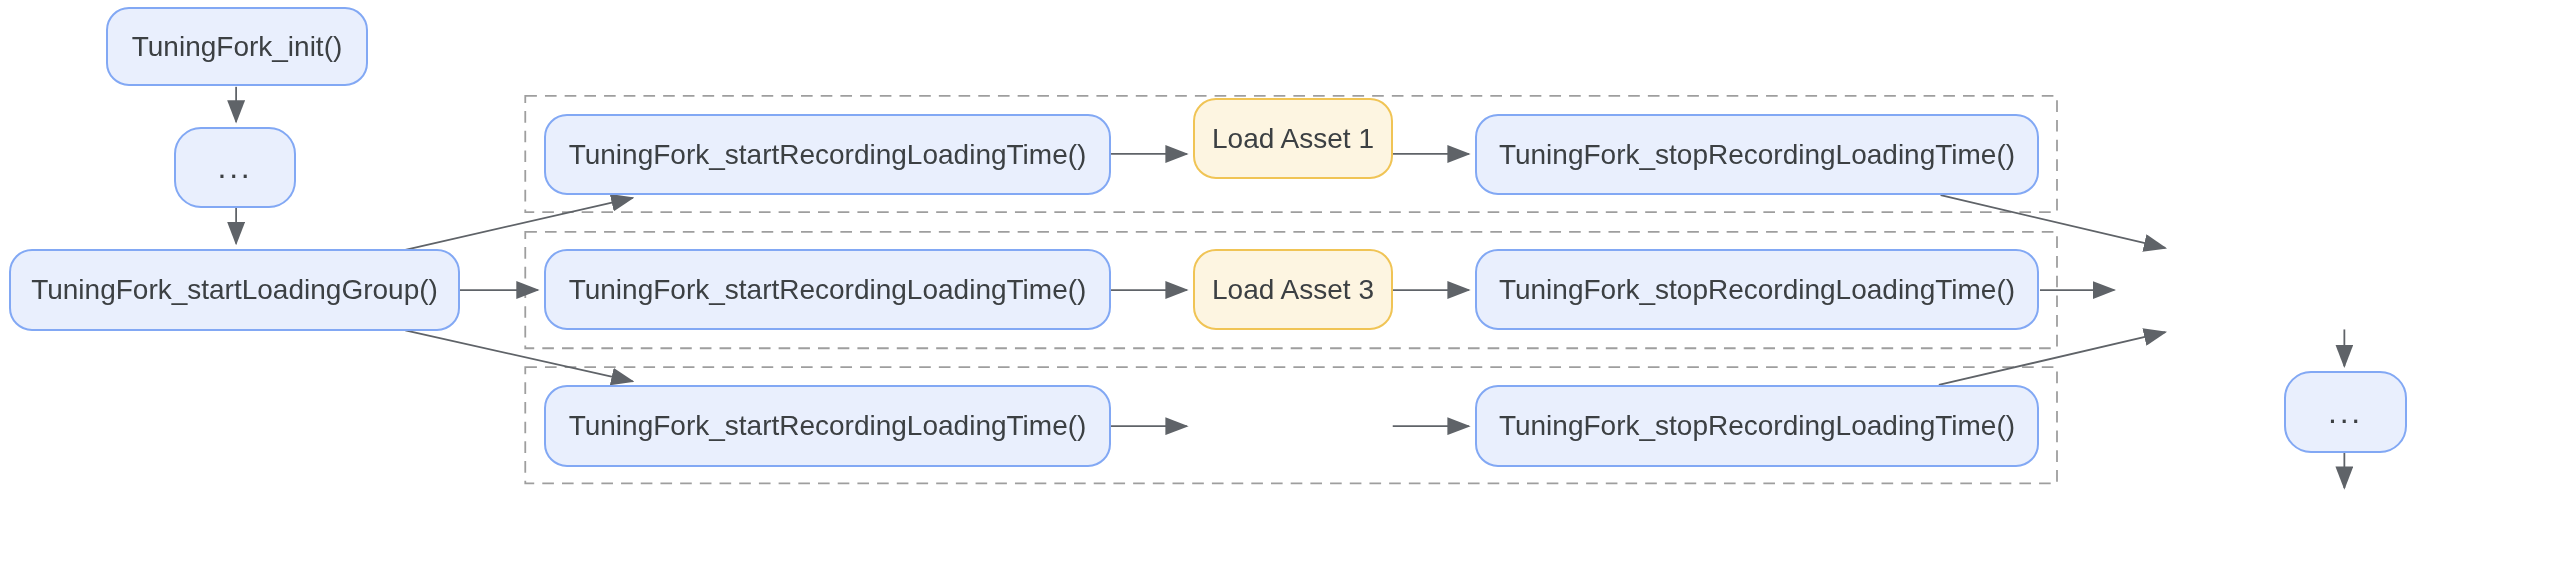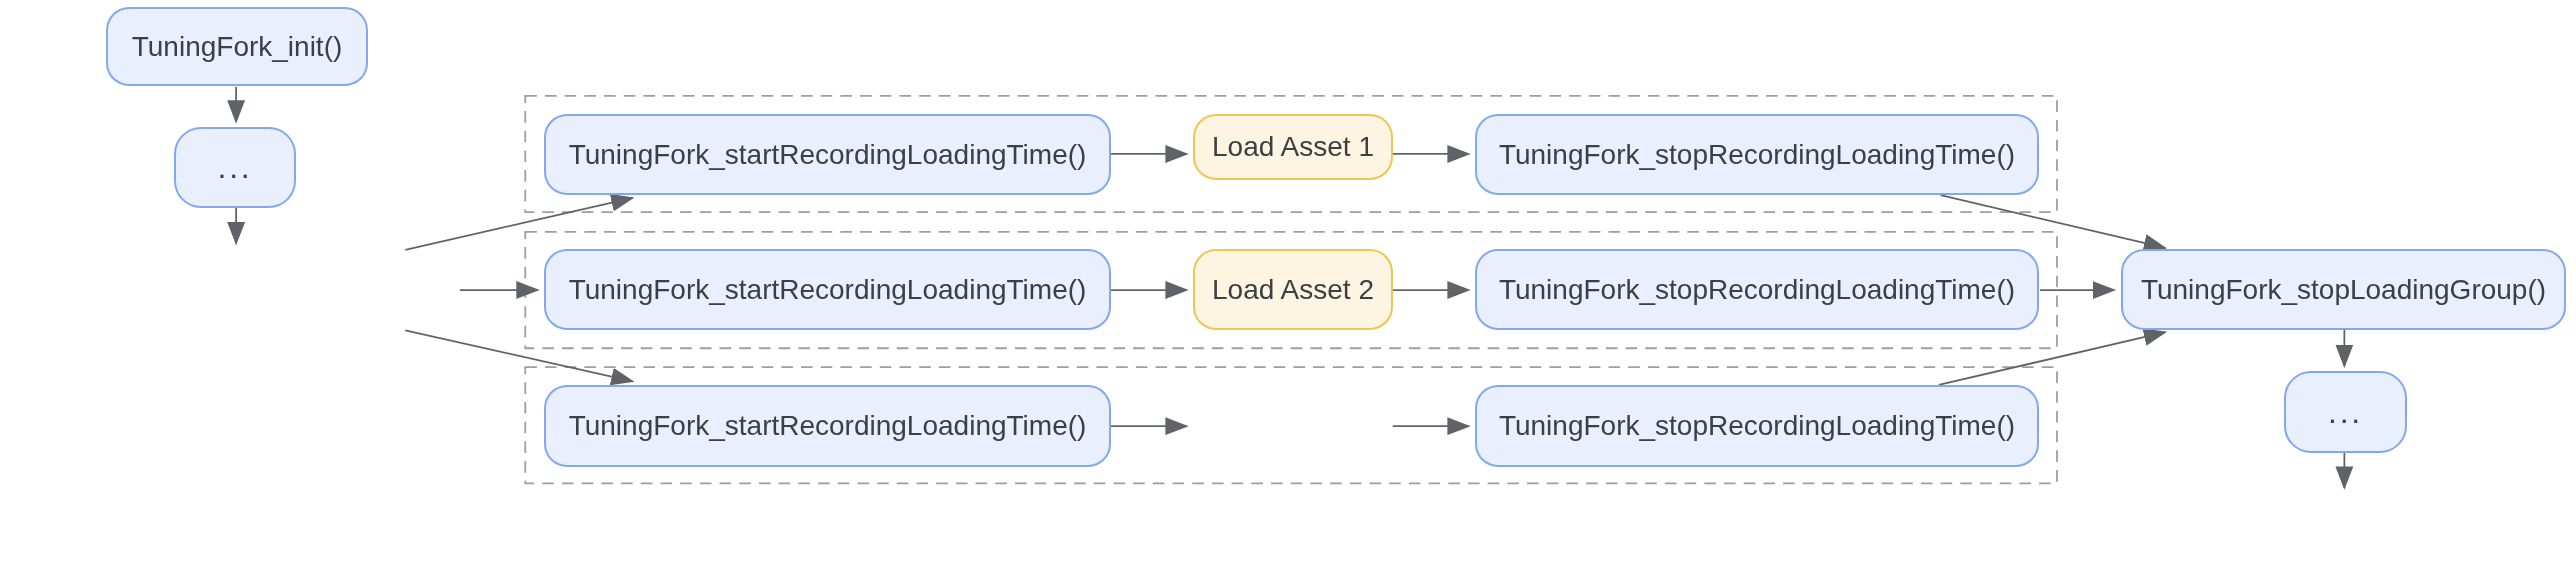--- a/index.html
+++ b/index.html
@@ -108,51 +108,51 @@
   </svg>
 
   <div class="node" style="left:106px; top:7.2px; width:262px; height:79px">
     <span>TuningFork_init()</span>
   </div>
 
   <div class="node ellipsis" style="left:174px; top:127px; width:122px; height:81px">
     <span>...</span>
   </div>
 
+  <div class="node" style="left:9px; top:249px; width:451px; height:82px">
+    <span>TuningFork_startLoadingGroup()</span>
+  </div>
 
   <div class="node" style="left:544px; top:114px; width:567px; height:81px">
     <span>TuningFork_startRecordingLoadingTime()</span>
   </div>
-  <div class="node asset" style="left:1193px; top:114px; width:200px; height:66px">
+  <div class="node asset" style="left:1193px; top:98px; width:200px; height:81px">
     <span>Load Asset 1</span>
   </div>
   <div class="node" style="left:1475px; top:114px; width:564px; height:81px">
     <span>TuningFork_stopRecordingLoadingTime()</span>
   </div>
 
   <div class="node" style="left:544px; top:249px; width:567px; height:81px">
     <span>TuningFork_startRecordingLoadingTime()</span>
   </div>
   <div class="node asset" style="left:1193px; top:249px; width:200px; height:81px">
-    <span>Load Asset 2</span>
+    <span>Load Asset 3</span>
   </div>
   <div class="node" style="left:1475px; top:249px; width:564px; height:81px">
     <span>TuningFork_stopRecordingLoadingTime()</span>
   </div>
 
   <div class="node" style="left:544px; top:385px; width:567px; height:82px">
     <span>TuningFork_startRecordingLoadingTime()</span>
   </div>
   <div class="node" style="left:1475px; top:385px; width:564px; height:82px">
     <span>TuningFork_stopRecordingLoadingTime()</span>
   </div>
 
-  <div class="node" style="left:2121px; top:249px; width:445px; height:81px">
-    <span>TuningFork_stopLoadingGroup()</span>
-  </div>
 
   <div class="node ellipsis" style="left:2284px; top:371px; width:123px; height:82px">
     <span>...</span>
   </div>
 
 
 </div>
 
 
 </body></html>

